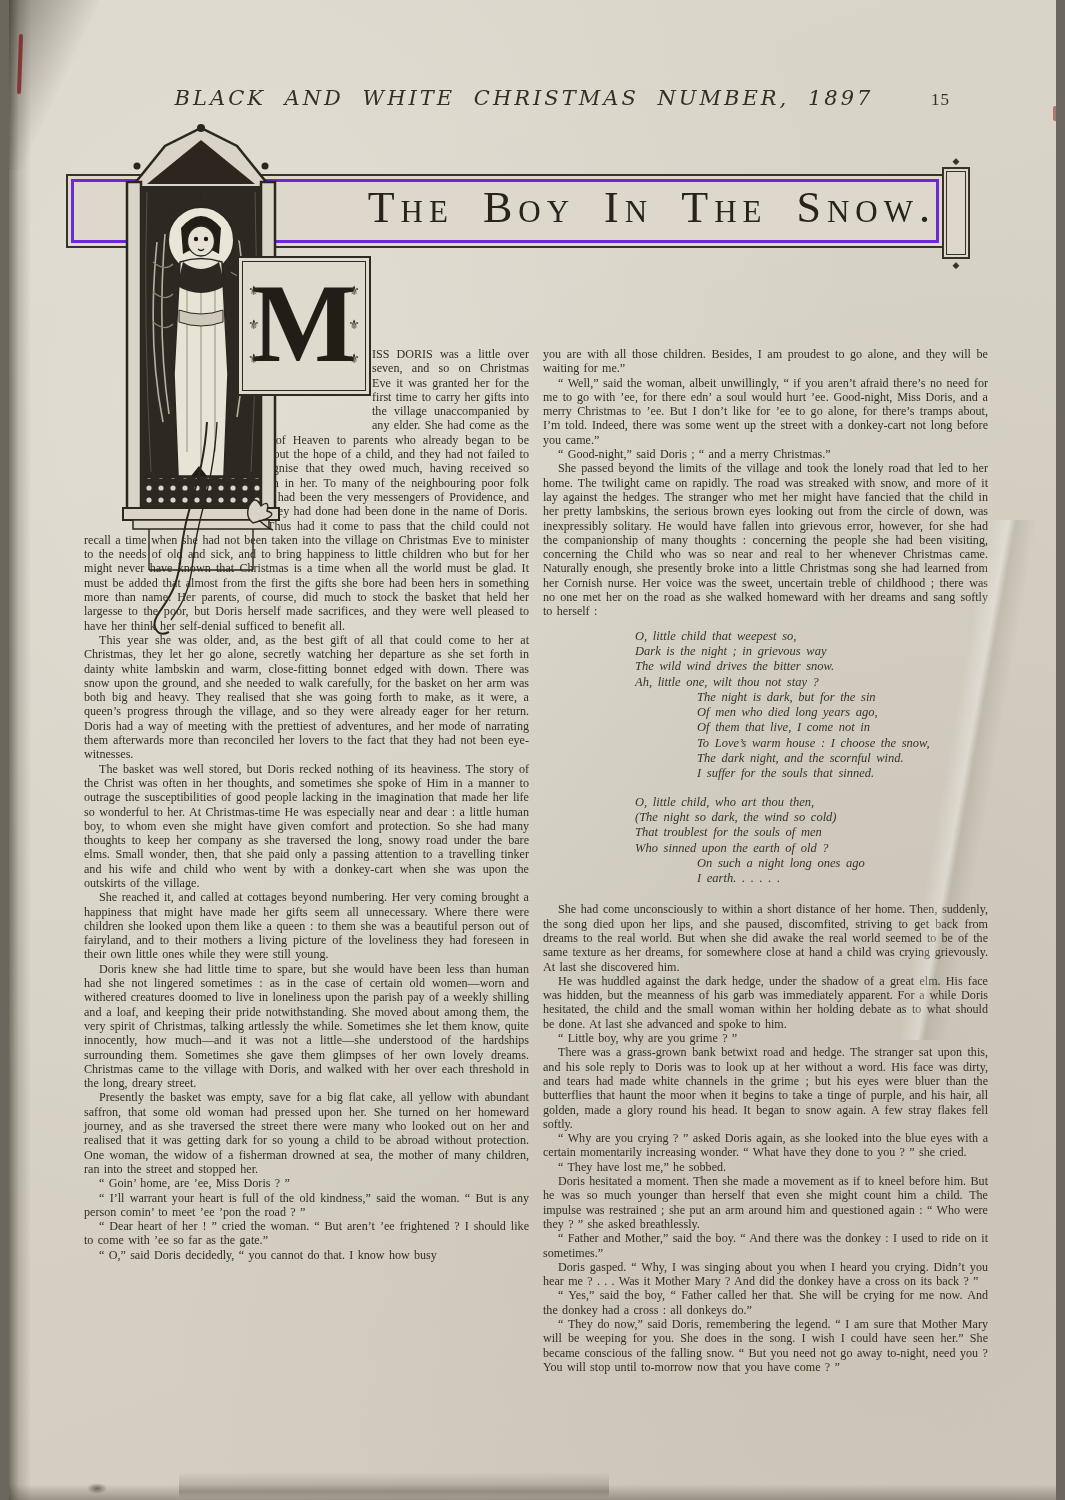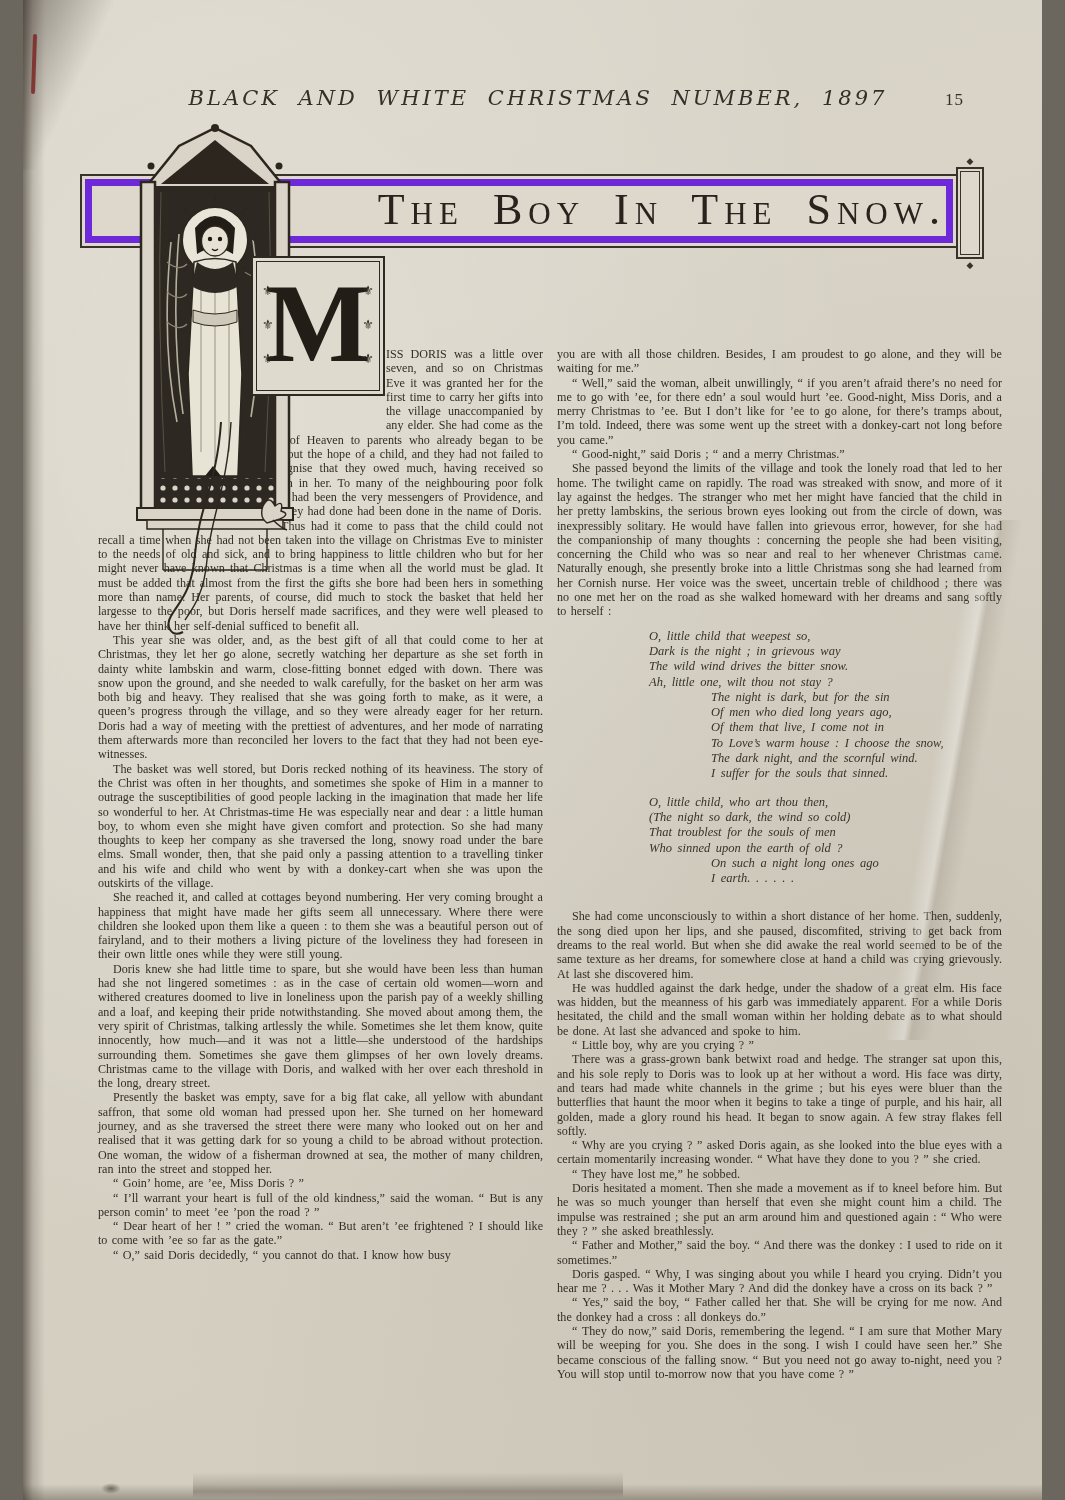--- a/index.html
+++ b/index.html
@@ -2,21 +2,21 @@
 <html><head>
 <meta charset="utf-8">
 <style>
   html,body{margin:0;padding:0;background:#6b665e;}
   .page{
     position:relative;width:1019px;height:1500px;margin:0 auto;overflow:hidden;
     background:
       radial-gradient(ellipse at 22% 28%, rgba(255,255,255,.22), transparent 55%),
       radial-gradient(ellipse at 85% 75%, rgba(110,100,82,.10), transparent 60%),
       linear-gradient(160deg,#dbd6ca 0%,#d7d2c5 45%,#d2ccbe 100%);
-    font-family:"Liberation Serif",serif;color:#2f2a24;
+    font-family:"Liberation Serif",serif;color:#2f2a24;padding-left:28px;
   }
   
   .edge-left{position:absolute;left:0;top:0;width:22px;height:100%;
     background:linear-gradient(to right, rgba(38,30,23,.55), rgba(38,30,23,.18) 45%, transparent);}
   .edge-top-wedge{position:absolute;left:0;top:0;width:90px;height:170px;
     background:linear-gradient(115deg, rgba(38,30,23,.45), transparent 55%);}
   .edge-bottom{position:absolute;left:0;bottom:0;width:100%;height:16px;
     background:linear-gradient(to bottom, transparent, rgba(50,42,32,.35));}
   .red-line{position:absolute;left:9px;top:34px;width:4px;height:60px;background:#7d2723;opacity:.85;transform:rotate(2deg);border-radius:2px;}
   .red-dot{position:absolute;left:1044px;top:106px;width:7px;height:15px;background:#8a2a22;opacity:.55;border-radius:2px;}
@@ -29,21 +29,21 @@
     background:linear-gradient(to bottom, transparent, rgba(60,50,40,.28) 75%, transparent);}
 
   
   .masthead-title{position:absolute;left:140px;top:86px;width:750px;text-align:center;
     font-family:"DejaVu Serif",serif;font-style:italic;font-size:21px;letter-spacing:3px;word-spacing:9px;color:#342f28;}
   .page-num{position:absolute;left:922px;top:90px;font-size:17px;letter-spacing:1px;color:#342f28;}
 
   
   .banner{position:absolute;left:57px;top:174px;width:878px;height:74px;
     border:2px solid #37322a;background:#ddd8ca;padding:3px;box-sizing:border-box;}
-  .banner-inner{border:7px solid #6d28d9;height:100%;box-sizing:border-box;display:flex;align-items:center;background:#ddd8cb;}
+  .banner-inner{border:3px solid #6d28d9;height:100%;box-sizing:border-box;display:flex;align-items:flex-start;background:#ddd8cb;}
   .banner-pattern{width:296px;border-right:1px solid #37322a;
     background-color:#3c362d;
     background-image:radial-gradient(circle at 5px 5px, #3c362d 1.6px, #cfc9ba 1.8px, #cfc9ba 3.1px, #3c362d 3.4px);
     background-size:11px 10px;}
   .banner-title{flex:1;display:flex;align-items:center;justify-content:center;
     font-variant:small-caps;font-size:44px;letter-spacing:6px;word-spacing:12px;
     color:#28231d;padding-bottom:4px;white-space:nowrap;}
   .banner-endcap{position:absolute;left:933px;top:167px;width:24px;height:88px;
     border:2px solid #37322a;background:#ddd8cb;box-shadow:inset 0 0 0 2px #ddd8cb, inset 0 0 0 3px #37322a;}
   .banner-endcap::before,.banner-endcap::after{content:"◆";position:absolute;left:50%;transform:translateX(-50%);
@@ -71,21 +71,21 @@
   .fleur.f4{right:9px;top:26px;} .fleur.f5{right:9px;top:60px;} .fleur.f6{right:9px;top:94px;}
 
   
   .columns{position:absolute;left:75px;top:347px;width:905px;display:flex;gap:14px;}
   .col{width:445px;text-align:justify;font-size:12.1px;line-height:14.3px;word-spacing:1.3px;color:#332d26;}
   .para{margin:0;text-indent:15px;}
   .para.noindent{text-indent:0;}
   .float-angel-spacer{float:left;width:168px;height:173px;}
   .float-mbox-spacer{float:left;width:120px;height:72px;}
 
-  .poem{margin:10px 0 23px 92px;font-style:italic;font-size:12.5px;line-height:15.3px;
+  .poem{margin:10px 0 16px 92px;font-style:italic;font-size:12.5px;line-height:15.3px;
     text-align:left;word-spacing:2.5px;color:#38322a;}
   .stanza{margin-bottom:13px;}
   .stanza:last-child{margin-bottom:5px;}
   .pl{white-space:nowrap;}
   .pl.ind{margin-left:62px;}
 </style>
 </head>
 <body>
 
 <div class="page">
@@ -215,27 +215,27 @@
           <div class="pl">(The night so dark, the wind so cold)</div>
           <div class="pl">That troublest for the souls of men</div>
           <div class="pl">Who sinned upon the earth of old ?</div>
           <div class="pl ind">On such a night long ones ago</div>
           <div class="pl ind">I earth. . . . . .</div>
         </div>
       </div>
 
       <p class="para">She had come unconsciously to within a short distance of her home. Then, suddenly, the song died upon her lips, and she paused, discomfited, striving to get back from dreams to the real world. But when she did awake the real world seemed to be of the same texture as her dreams, for somewhere close at hand a child was crying grievously. At last she discovered him.</p>
       <p class="para">He was huddled against the dark hedge, under the shadow of a great elm. His face was hidden, but the meanness of his garb was immediately apparent. For a while Doris hesitated, the child and the small woman within her holding debate as to what should be done. At last she advanced and spoke to him.</p>
-      <p class="para">“ Little boy, why are you crying ? ”</p>
+      <p class="para">“ Little boy, why are you grime ? ”</p>
       <p class="para">There was a grass-grown bank betwixt road and hedge. The stranger sat upon this, and his sole reply to Doris was to look up at her without a word. His face was dirty, and tears had made white channels in the grime ; but his eyes were bluer than the butterflies that haunt the moor when it begins to take a tinge of purple, and his hair, all golden, made a glory round his head. It began to snow again. A few stray flakes fell softly.</p>
       <p class="para">“ Why are you crying ? ” asked Doris again, as she looked into the blue eyes with a certain momentarily increasing wonder. “ What have they done to you ? ” she cried.</p>
       <p class="para">“ They have lost me,” he sobbed.</p>
       <p class="para">Doris hesitated a moment. Then she made a movement as if to kneel before him. But he was so much younger than herself that even she might count him a child. The impulse was restrained ; she put an arm around him and questioned again : “ Who were they ? ” she asked breathlessly.</p>
       <p class="para">“ Father and Mother,” said the boy. “ And there was the donkey : I used to ride on it sometimes.”</p>
-      <p class="para">Doris gasped. “ Why, I was singing about you while I heard you crying. Didn’t you hear me ? . . . Was it Mother Mary ? And did the donkey have a cross on its back ? ”</p>
+      <p class="para">Doris gasped. “ Why, I was singing about you when I heard you crying. Didn’t you hear me ? . . . Was it Mother Mary ? And did the donkey have a cross on its back ? ”</p>
       <p class="para">“ Yes,” said the boy, “ Father called her that. She will be crying for me now. And the donkey had a cross : all donkeys do.”</p>
       <p class="para">“ They do now,” said Doris, remembering the legend. “ I am sure that Mother Mary will be weeping for you. She does in the song. I wish I could have seen her.” She became conscious of the falling snow. “ But you need not go away to-night, need you ? You will stop until to-morrow now that you have come ? ”</p>
     </div>
   </div>
 
   <div class="crease-right"></div>
   <div class="scuff-right"></div>
   <div class="crease-bottom"></div>
   <div class="smudge-bl"></div>
   <div class="edge-bottom"></div>

